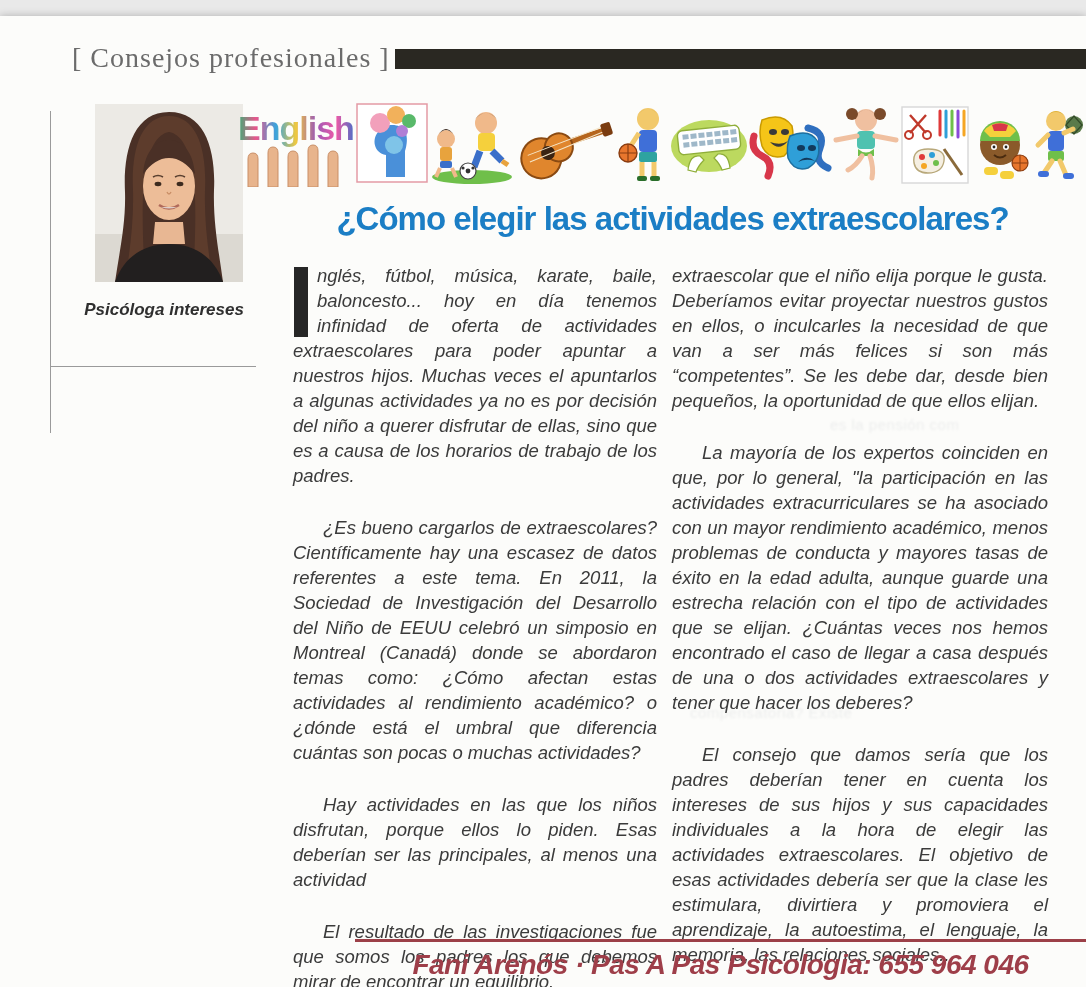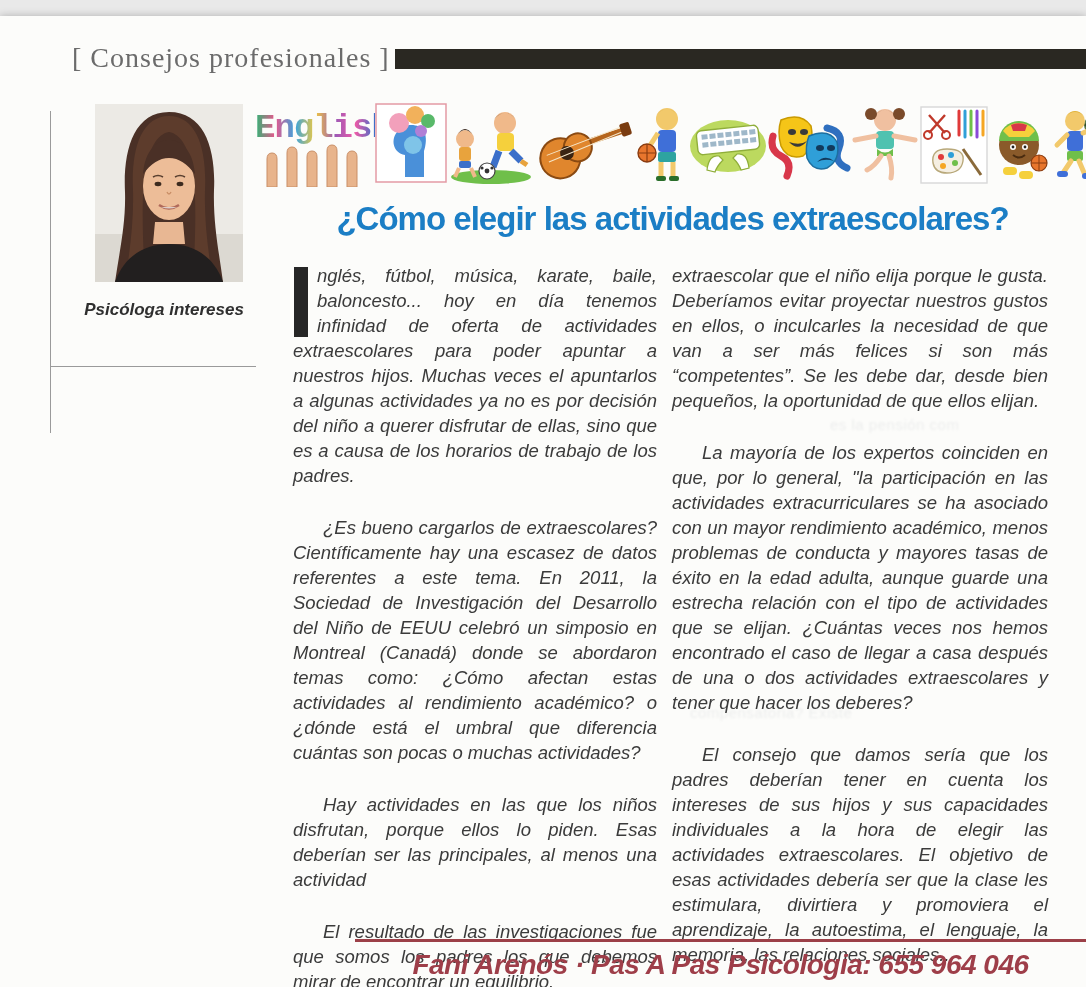--- a/index.html
+++ b/index.html
@@ -15,21 +15,21 @@
   
   .photo-frame{position:absolute;left:95px;top:88px;width:148px;height:178px;background:#e9e7e2;}
   .caption{position:absolute;left:48px;top:282px;width:232px;text-align:center;color:#2f2f2f;}
   .caption .name{font-style:italic;font-size:17px;}
   .caption .role{font-style:italic;font-weight:bold;font-size:17px;margin-top:2px;}
   .rule-v{position:absolute;left:50px;top:95px;width:1px;height:322px;background:#9a9a9a;}
   .rule-h{position:absolute;left:50px;top:350px;width:206px;height:1px;background:#9a9a9a;}
 
   
   .banner{position:absolute;left:255px;top:84px;width:831px;height:90px;display:flex;
-      justify-content:flex-start;align-items:center;font-family:Liberation Mono, monospace;}
+      justify-content:flex-end;align-items:center;}
   .banner .icon{flex:0 0 auto;display:flex;align-items:flex-end;justify-content:center;}
   .english-wrap{position:relative;width:120px;height:84px;}
   .english-word{position:absolute;left:0;top:6px;width:120px;text-align:center;
       font-weight:bold;font-size:34px;letter-spacing:-1px;
       background:linear-gradient(90deg,#2bb673,#e9558c,#3aa4dd,#f0c93f,#9b59b6,#ef5aa7,#3b6fc9);
       -webkit-background-clip:text;background-clip:text;color:transparent;}
 
   
   .title{position:absolute;left:295px;top:183px;width:755px;text-align:center;
       font-size:34px;font-weight:bold;color:#1b7ec5;letter-spacing:-1px;transform:scaleX(.97);

